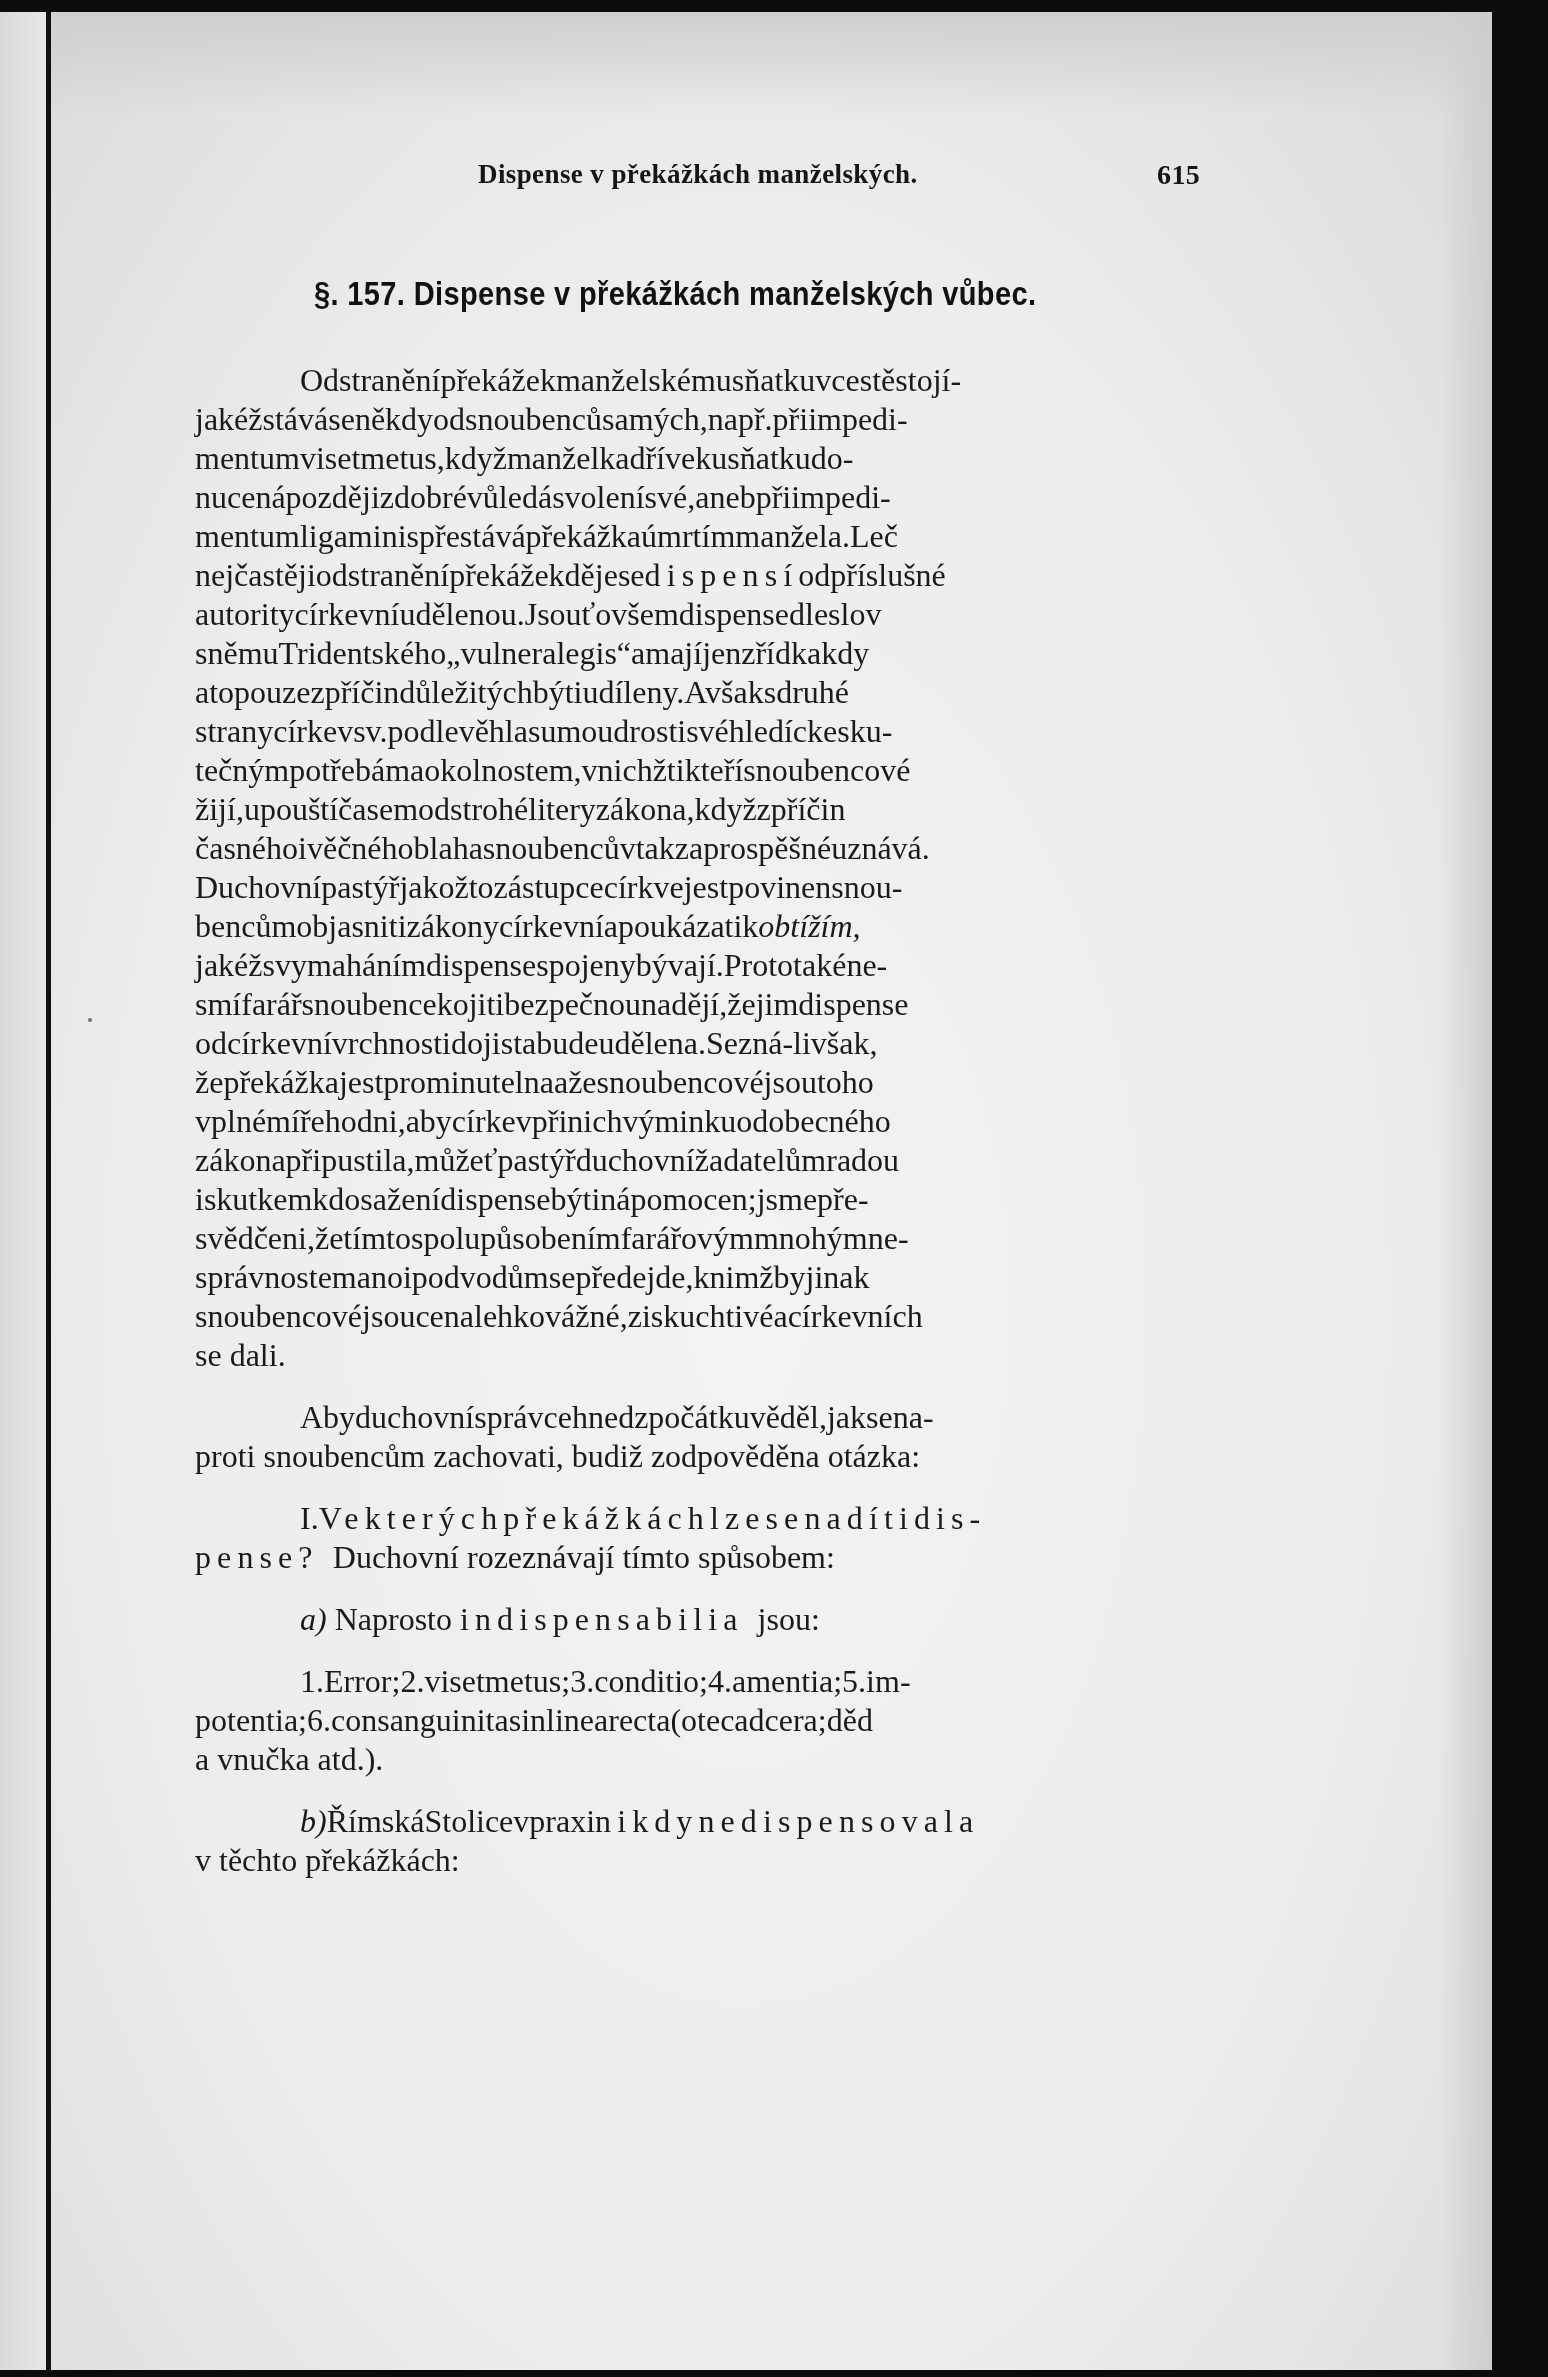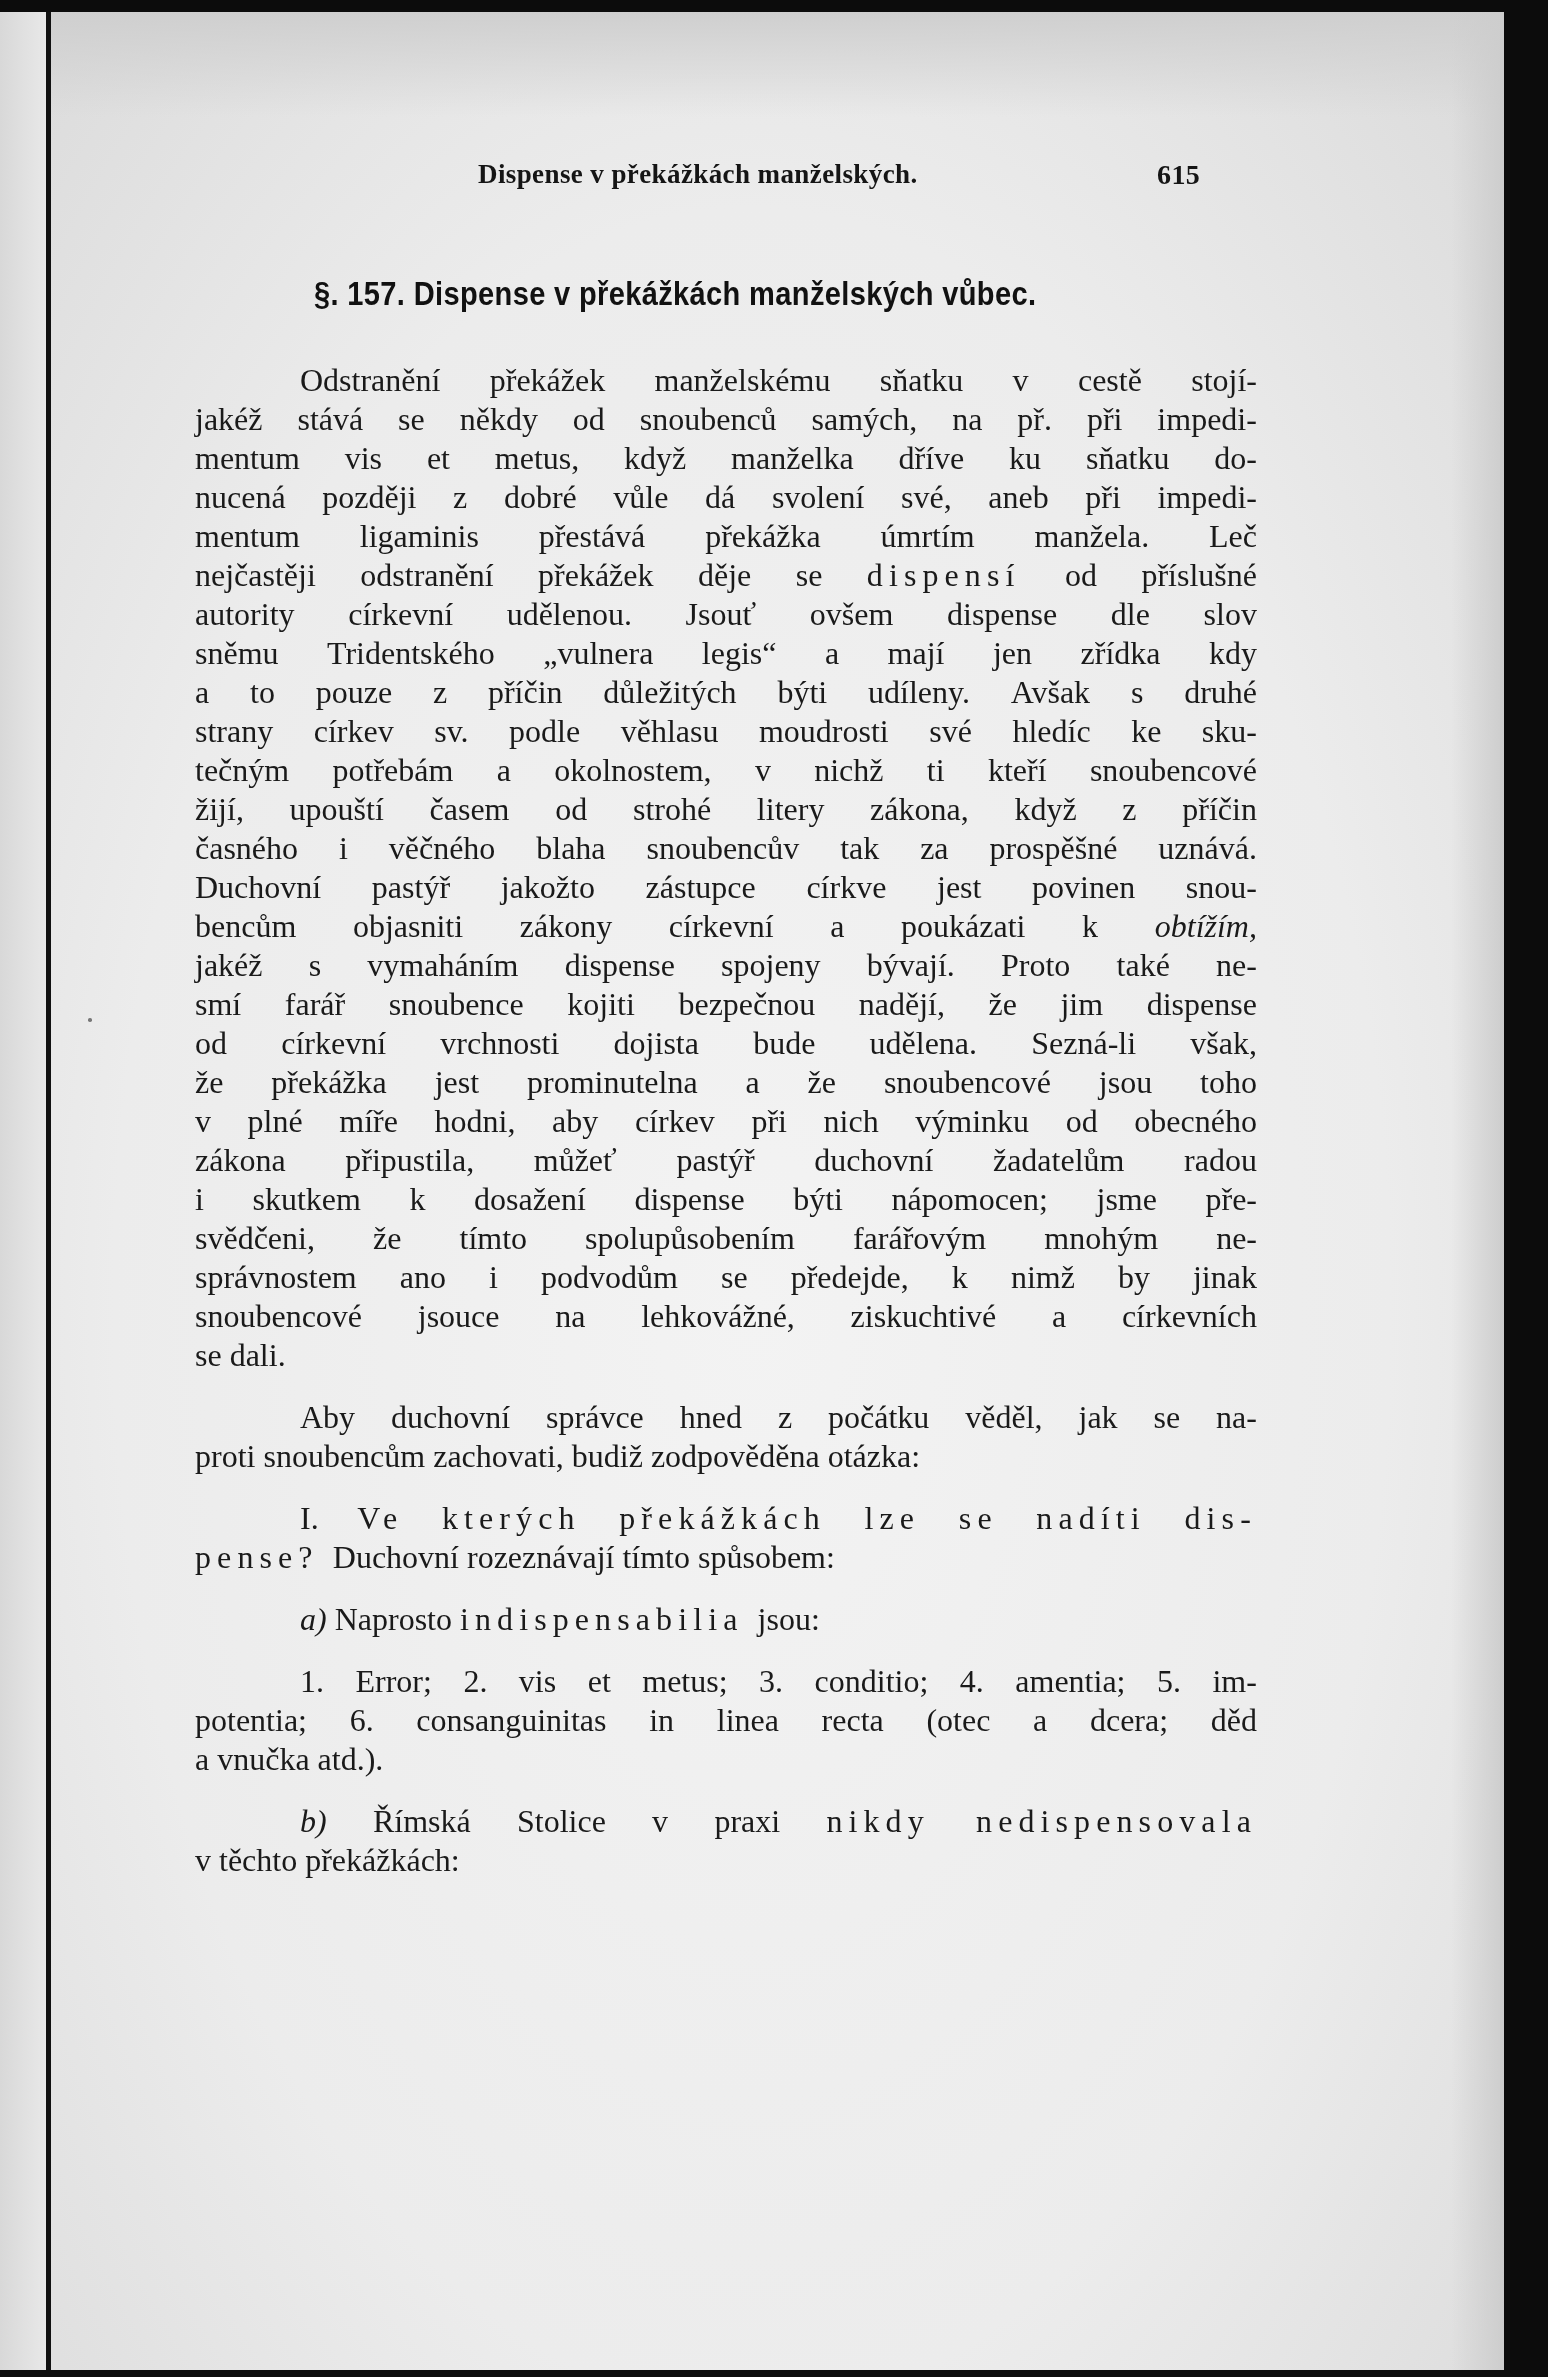--- a/index.html
+++ b/index.html
@@ -5,21 +5,20 @@
     html, body { margin: 0; padding: 0; }
     body {
       width: 1548px; height: 2377px; position: relative; overflow: hidden;
       background: #0c0c0c;
       font-family: "DejaVu Serif", "Liberation Serif", serif;
     }
     .page {
       position: absolute; left: 0; top: 12.3px; width: 1492px; height: 2358px;
       background: radial-gradient(ellipse at 50% 55%, #f3f3f3 0%, #ececec 60%, #dadada 100%);
       overflow: hidden;
-      padding-left: 12px;
     }
     .page::before {
       content: ""; position: absolute; left: 0; top: 0; right: 0; height: 105px;
       background: linear-gradient(#cfcfcf, rgba(236,236,236,0));
     }
     .page::after {
       content: ""; position: absolute; top: 0; bottom: 0; right: 0; width: 53px;
       background: linear-gradient(90deg, rgba(236,236,236,0), #cdcdcd);
     }
     .gutter-line {
@@ -41,21 +40,21 @@
       position: absolute; left: 314px; top: 263px;
       font-family: "Liberation Sans", sans-serif; font-weight: bold;
       font-size: 33px; color: #111; letter-spacing: 0.4px;
       transform: scaleX(0.88); transform-origin: left top;
     }
     .body {
       position: absolute; left: 195px; top: 349px; width: 1062px;
       font-family: "Liberation Serif", serif; font-size: 32px; color: #1a1a1a;
       line-height: 39px;
     }
-    .line { white-space: nowrap; height: 39px; display: flex; justify-content: space-between; }
+    .line { white-space: nowrap; height: 39px; display: flex; }
     .line.last { justify-content: flex-start; }
     .line.indent { padding-left: 105px; }
     .line span { white-space: pre; }
     .gap { height: 23px; }
     .spaced { letter-spacing: 6.1px; }
     .italic { font-style: italic; }
     .dot { position: absolute; left: 88px; top: 1006px; width: 3.5px; height: 3.5px; background:#777; border-radius:50%; }
   </style>
 </head>
 <body>

